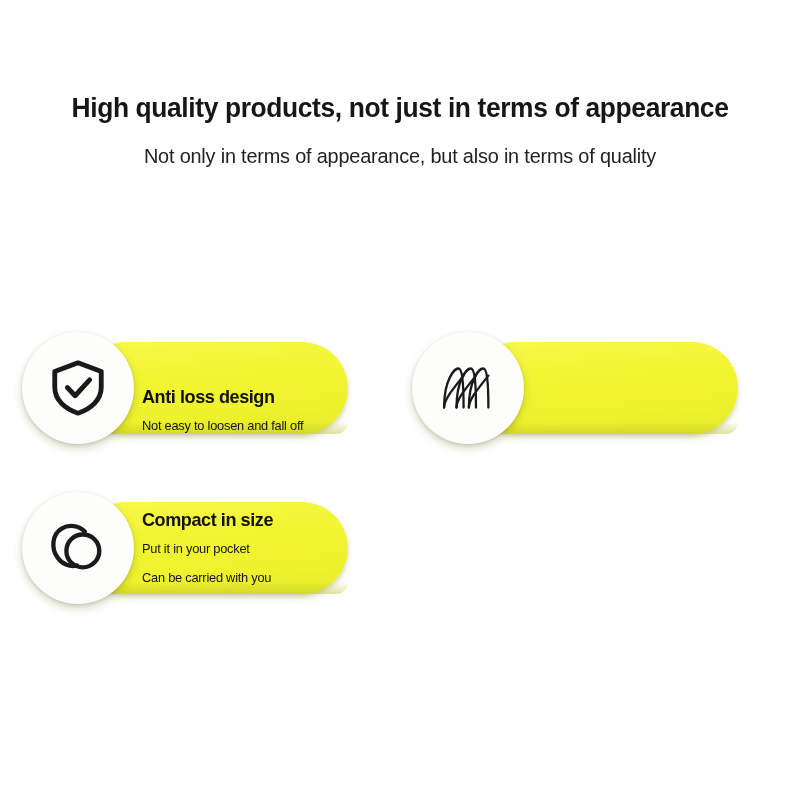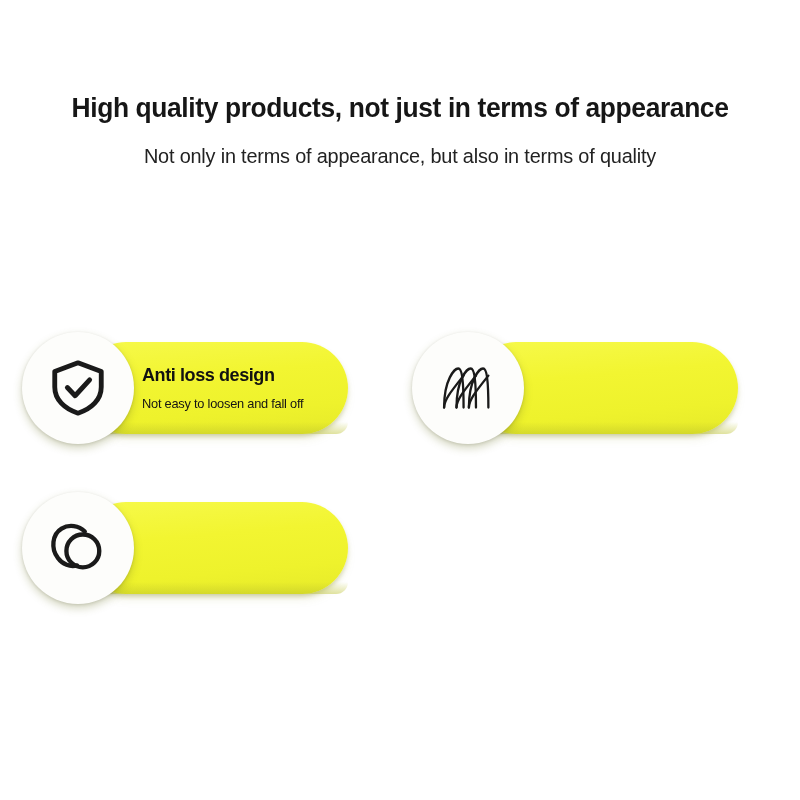--- a/index.html
+++ b/index.html
@@ -121,21 +121,21 @@
     left: 120px;
     top: 10px;
     width: 212px;
     height: 92px;
     display: flex;
     flex-direction: column;
     justify-content: center;
     z-index: 4;
   }
   .card-text.one-line {
-    justify-content: center;
+    justify-content: flex-end;
   }
   .card-title {
     font-family: "Liberation Sans", sans-serif;
     font-size: 19px;
     font-weight: bold;
     color: #111111;
     letter-spacing: -0.45px;
     line-height: 1.1;
     white-space: nowrap;
     transform: scaleX(0.95);
@@ -204,16 +204,23 @@
     <div class="card">
       <div class="pill"></div>
       <div class="icon-circle">
         <span>
           <svg width="60" height="58" viewBox="0 0 62 60" fill="none" stroke="#1a1a1a" stroke-width="4.5" stroke-linecap="round">
             <path d="M38 13 C32 7, 22 5, 14 10 C4 16, 3 31, 10 40 C15 47, 23 50, 30 48"></path>
             <circle cx="36" cy="33" r="17"></circle>
           </svg>
         </span>
       </div>
+      <div class="card-text">
+        <div class="card-title">Compact in size</div>
+        <div class="gap-a"></div>
+        <div class="card-line">Put it in your pocket</div>
+        <div class="gap-b"></div>
+        <div class="card-line">Can be carried with you</div>
+      </div>
     </div>
 
   </div>
 </div>
 
 </body></html>

